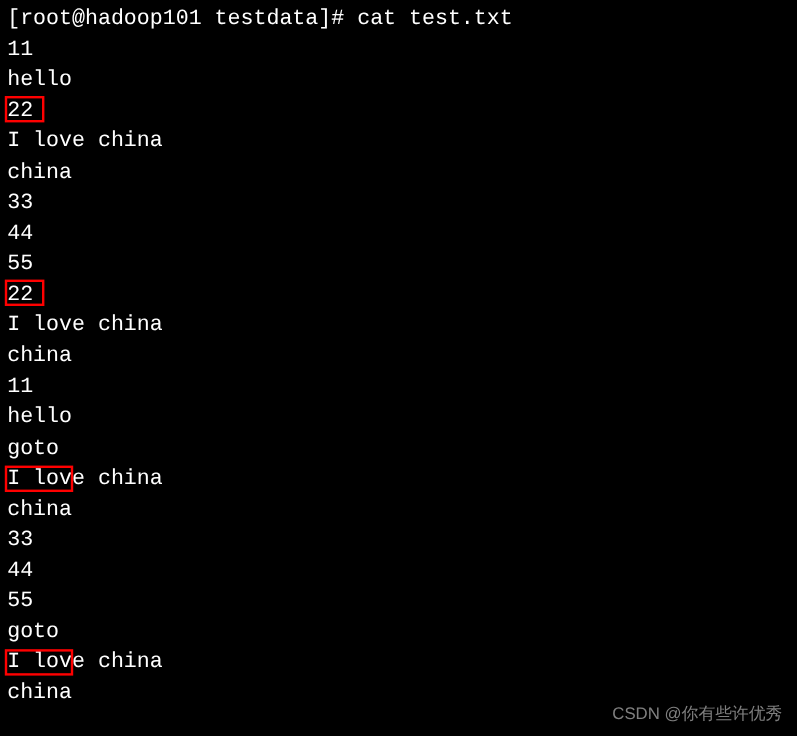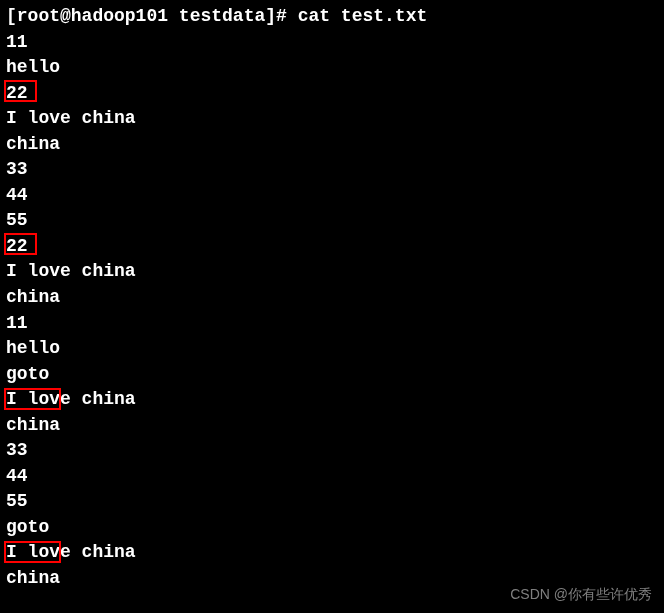--- a/index.html
+++ b/index.html
@@ -14,21 +14,20 @@
       color: #fff;
       width: 664px;
       height: 613px;
       overflow: hidden;
       position: relative;
       padding: 4px 6px;
       line-height: 1.42;
     }
     .line {
       white-space: pre;
-      font-weight: bold;
     }
     .highlight-box {
       position: absolute;
       border: 2px solid #ff0000;
       box-sizing: border-box;
     }
     .watermark {
       position: absolute;
       bottom: 8px;
       right: 12px;

